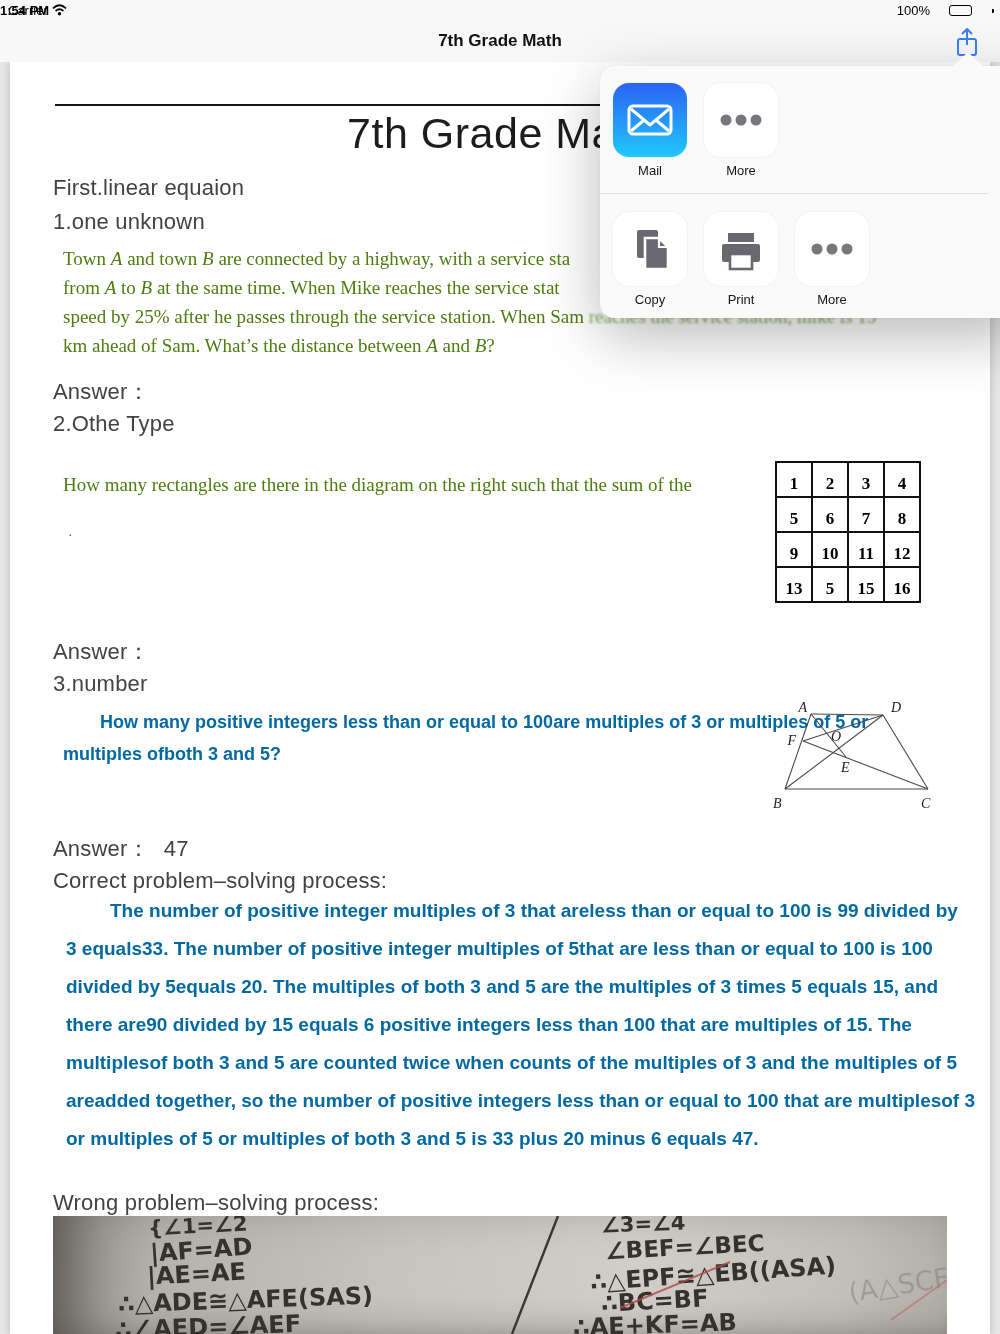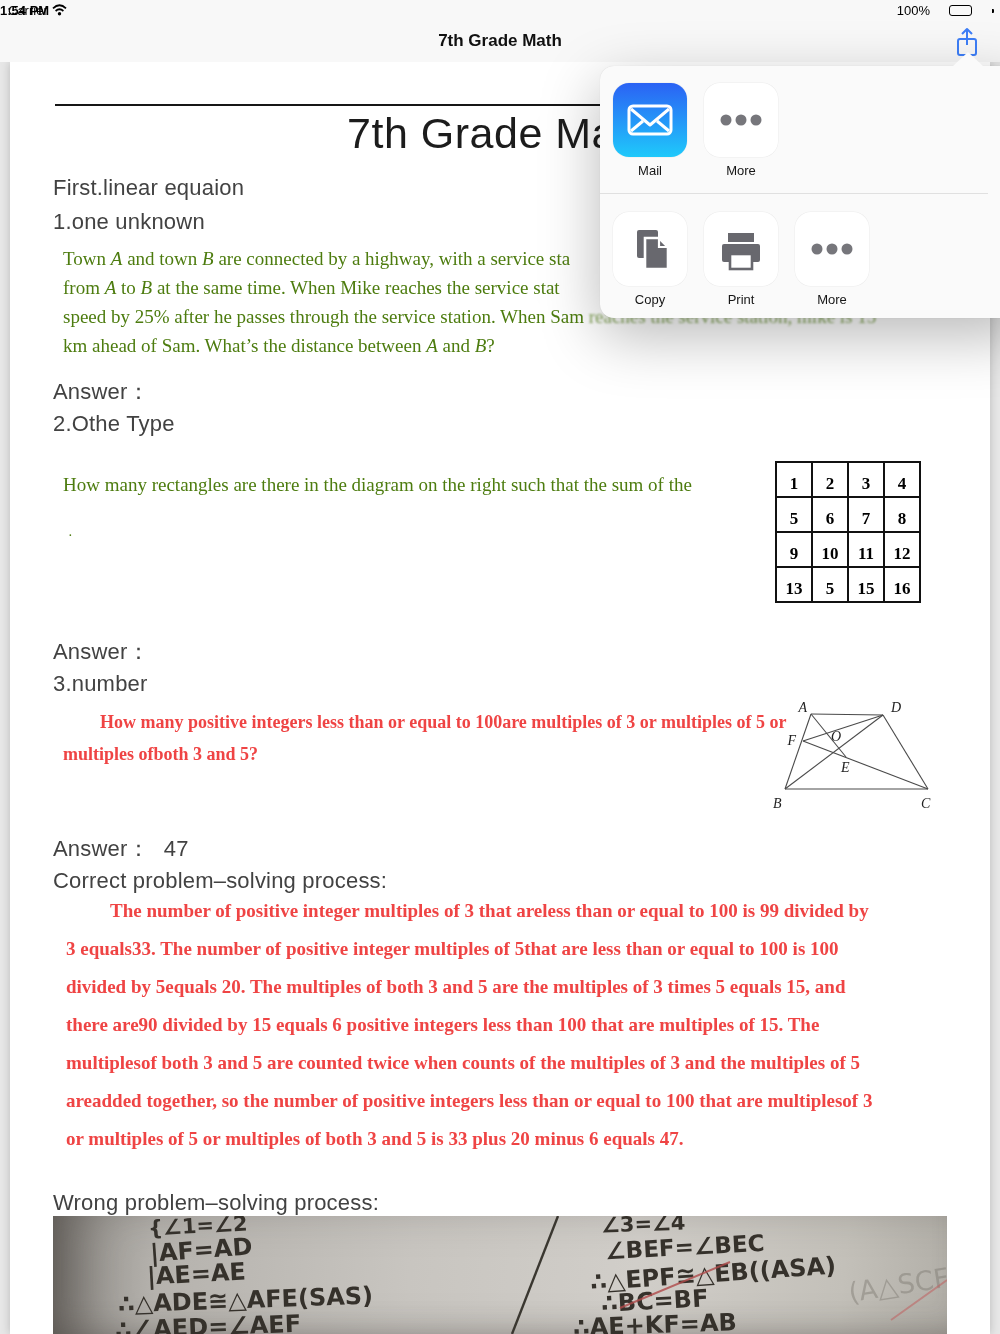--- a/index.html
+++ b/index.html
@@ -35,21 +35,21 @@
     background:#fff; box-shadow:0 0 9px rgba(0,0,0,.20); z-index:1;
   }
   .abs { position:absolute; white-space:nowrap; }
   .topline { left:45px; top:42px; width:890px; height:2px; background:#161616; }
   .doc-title {
     left:0; top:47px; width:980px; text-align:center;
     font-size:43px; font-weight:300; color:#1c1c1c; letter-spacing:.5px;
   }
   .h-sans { font-size:22px; color:#424242; letter-spacing:.2px; }
   .serif  { font-family:"Liberation Serif", serif; font-size:19px; color:#4d7c0f; }
-  .serif-b{ font-family:Liberation Serif, serif; font-weight:700; color:#ef4444; }
+  .serif-b{ font-family:Liberation Sans, sans-serif; font-weight:700; color:#0369a1; }
   .obscured { filter:blur(1.3px); opacity:.68; }
   .ans-val { margin-left:14px; }
   
   .numgrid { position:absolute; left:765px; top:399px; border-collapse:collapse; }
   .numgrid td {
     width:36px; height:35px; border:2px solid #111;
     font-family:"Liberation Serif", serif; font-weight:700; font-size:17px;
     text-align:center; vertical-align:bottom; padding-bottom:2px; color:#000;
   }
   .numgrid { border:1px solid #111; }

